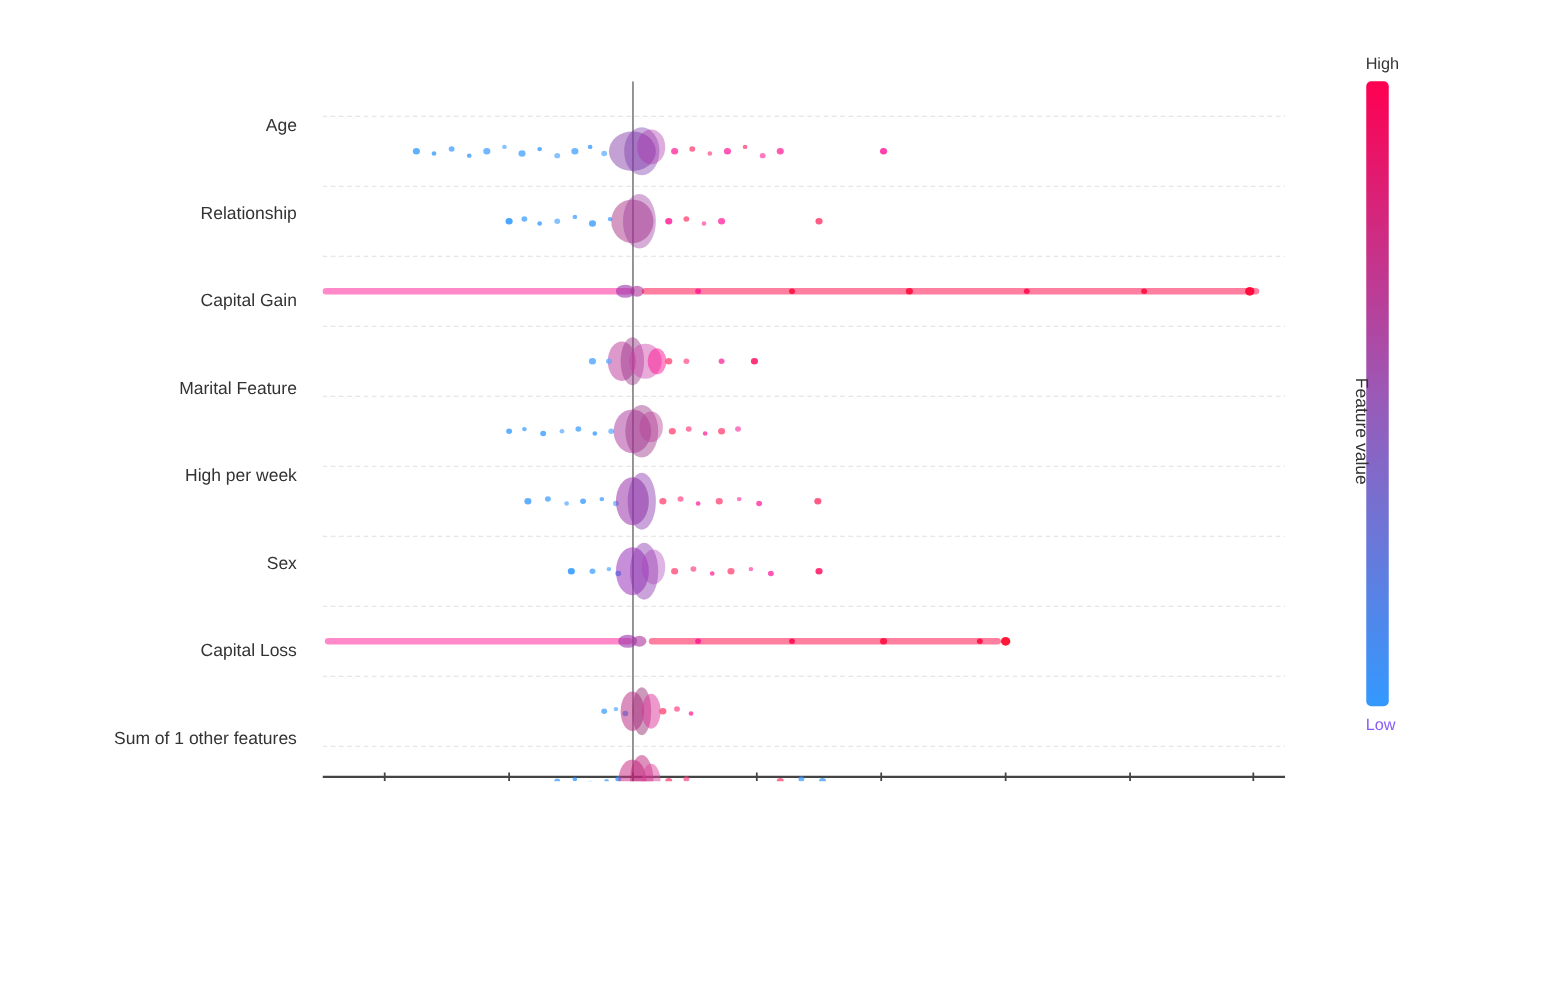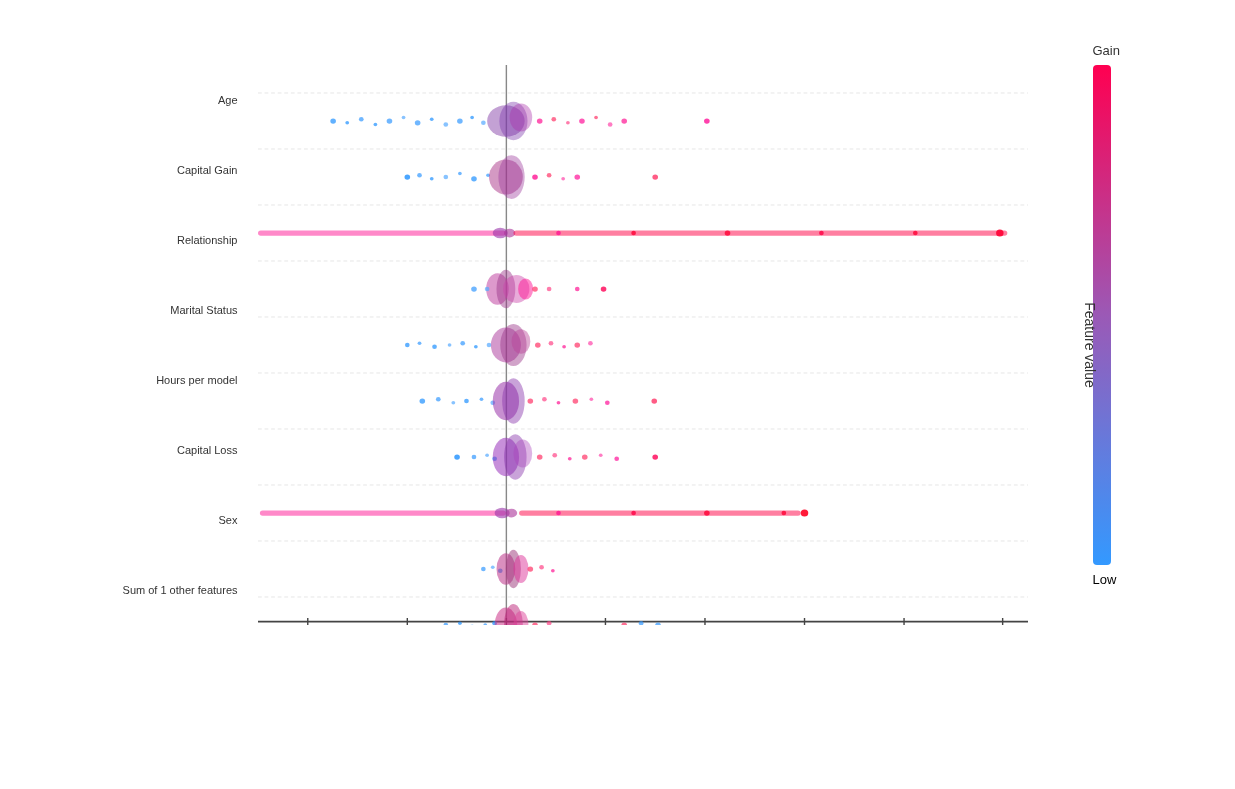--- a/index.html
+++ b/index.html
@@ -29,21 +29,21 @@
       left: 0;
       top: 30px;
       width: 200px;
       height: calc(100% - 100px);
       display: flex;
       flex-direction: column;
       justify-content: space-around;
     }
     .y-label {
       text-align: center;
-      font-size: 11px;
+      font-size: 14px;
       color: #333;
       font-weight: 500;
       padding-right: 10px;
       height: 60px;
       display: flex;
       align-items: center;
       justify-content: flex-end;
     }
     .plot-area {
       position: absolute;
@@ -53,26 +53,26 @@
       bottom: 70px;
     }
   </style>
 </head>
 <body>
 
 <div class="chart-container">
   <div class="chart-area">
     <div class="y-labels">
       <div class="y-label">Age</div>
+      <div class="y-label">Relationship</div>
       <div class="y-label">Capital Gain</div>
-      <div class="y-label">Relationship</div>
-      <div class="y-label">Marital Status</div>
-      <div class="y-label">Hours per model</div>
+      <div class="y-label">Marital Feature</div>
+      <div class="y-label">High per week</div>
+      <div class="y-label">Sex</div>
       <div class="y-label">Capital Loss</div>
-      <div class="y-label">Sex</div>
       <div class="y-label">Sum of 1 other features</div>
     </div>
 
     <div class="plot-area">
       
       <svg width="100%" height="100%" viewBox="0 0 820 640" preserveAspectRatio="none">
         <defs>
           <linearGradient id="colorBarGrad" x1="0" y1="0" x2="0" y2="1">
             <stop offset="0%" stop-color="#ff0051"></stop>
             <stop offset="50%" stop-color="#9b59b6"></stop>
@@ -319,22 +319,22 @@
 
           <ellipse cx="390" cy="640" rx="3" ry="3" fill="#FF3366" opacity="0.7"></ellipse>
           <ellipse cx="408" cy="638" rx="2.5" ry="2.5" fill="#3399FF" opacity="0.7"></ellipse>
           <ellipse cx="426" cy="640" rx="3" ry="3" fill="#3399FF" opacity="0.7"></ellipse>
         </g>
 
       </svg>
 
       
       <div style="position:absolute;right:-85px;top:0;bottom:60px;width:20px;">
-        <div style="position:absolute;top:-22px;left:0;font-size:13px;color:#333;white-space:nowrap;">Gain</div>
+        <div style="position:absolute;top:-22px;left:0;font-size:13px;color:#333;white-space:nowrap;">High</div>
         <div style="width:18px;height:100%;background:linear-gradient(to bottom, #ff0051, #9b59b6, #3399ff);border-radius:4px;"></div>
-        <div style="position:absolute;bottom:-22px;left:0;font-size:13px;color:#000000;white-space:nowrap;">Low</div>
+        <div style="position:absolute;bottom:-22px;left:0;font-size:13px;color:#8b5cf6;white-space:nowrap;">Low</div>
       </div>
       
       <div style="position:absolute;right:-105px;top:50%;transform:translateY(-50%) rotate(90deg);transform-origin:center center;font-size:14px;color:#333;white-space:nowrap;">Feature value</div>
     </div>
 
   </div>
 </div>
 
 </body></html>

